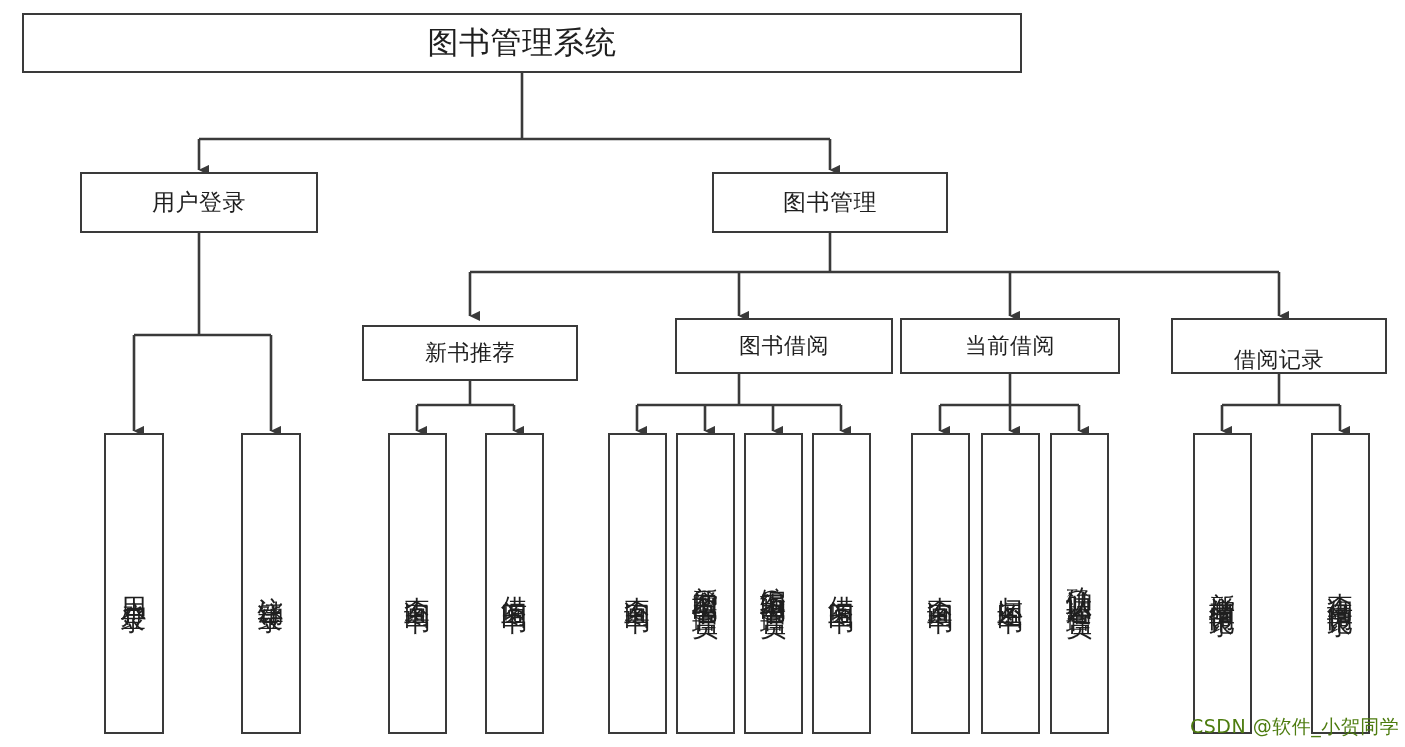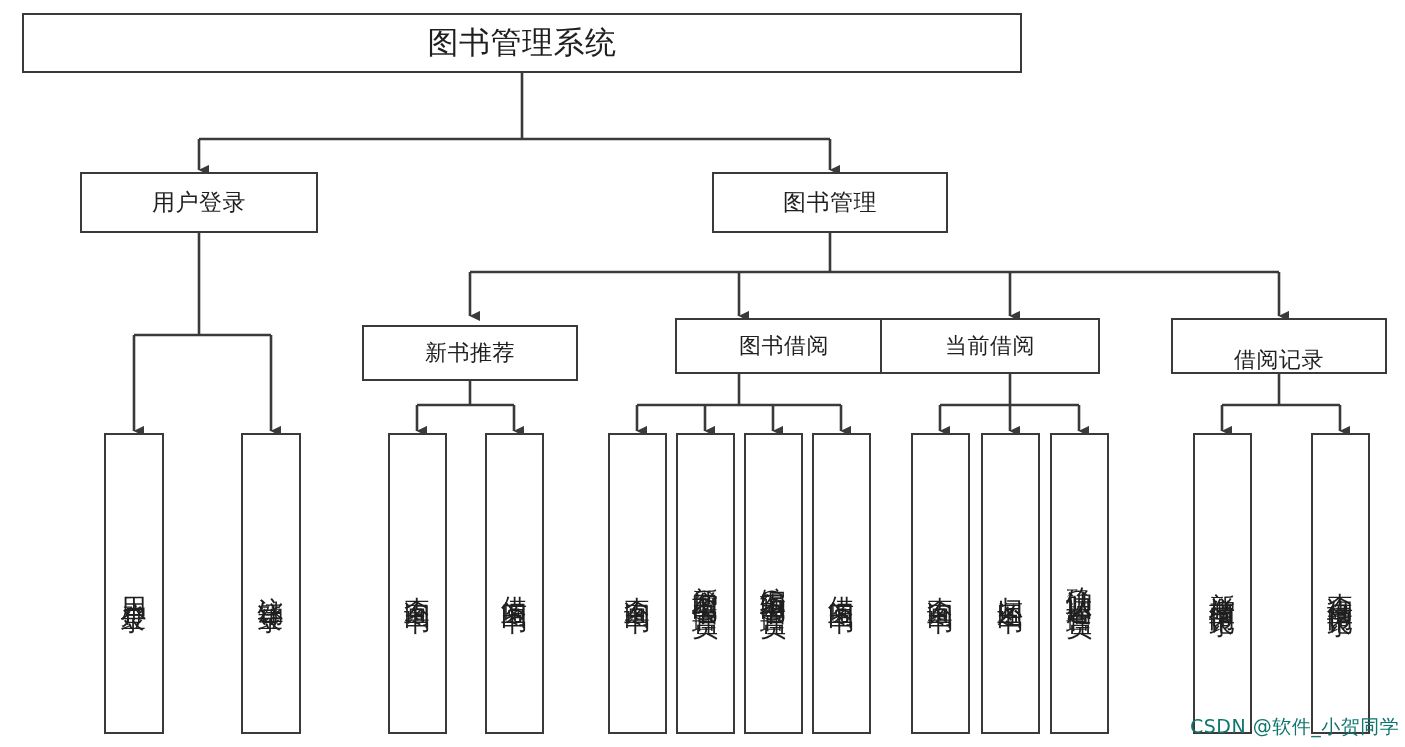--- a/index.html
+++ b/index.html
@@ -55,21 +55,21 @@
     text-orientation:upright;
     font-size:26px;
     line-height:1.0;
     letter-spacing:4px;
     white-space:nowrap;
     max-height:100%;
   }
   .watermark{
     position:absolute;
     font-size:19px;
-    color:#0f766e;
+    color:#4d7c0f;
     letter-spacing:0.5px;
     white-space:nowrap;
     z-index:9;
     font-family:"DejaVu Sans","Liberation Sans",sans-serif;
   }
 </style>
 </head>
 <body>
 
 <div id="canvas">
@@ -137,21 +137,21 @@
   </div>
 
   <div class="node lvl3" style="left:362px; top:318px; width:216px; height:56px;margin-top:7px;">
     <span class="lbl">新书推荐</span>
   </div>
 
   <div class="node lvl3" style="left:630px; top:318px; width:218px; height:56px;margin-left:45px;">
     <span class="lbl">图书借阅</span>
   </div>
 
-  <div class="node lvl3" style="left:880px; top:318px; width:220px; height:56px;">
+  <div class="node lvl3" style="left:900px; top:318px; width:220px; height:56px;">
     <span class="lbl">当前借阅</span>
   </div>
 
   <div class="node lvl3" style="left:1171px; top:318px; width:216px; height:56px;align-items:flex-end;">
     <span class="lbl">借阅记录</span>
   </div>
 
   <div class="node leaf" style="left:104px; top:433px; width:60px; height:301px;">
     <span class="lbl">用户登录</span>
   </div>

